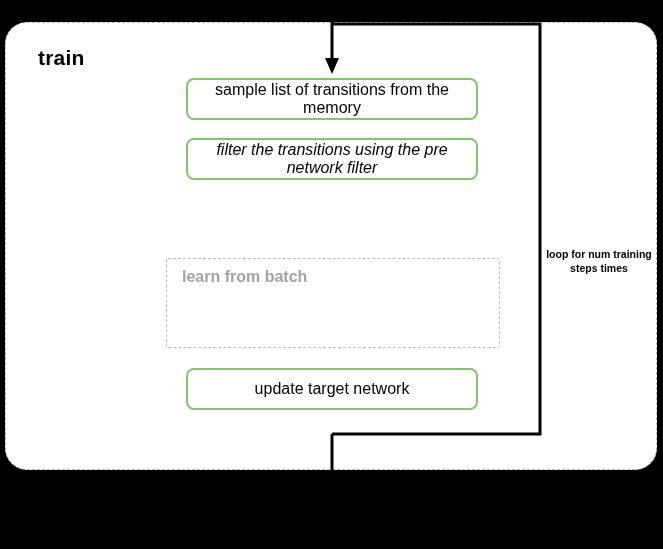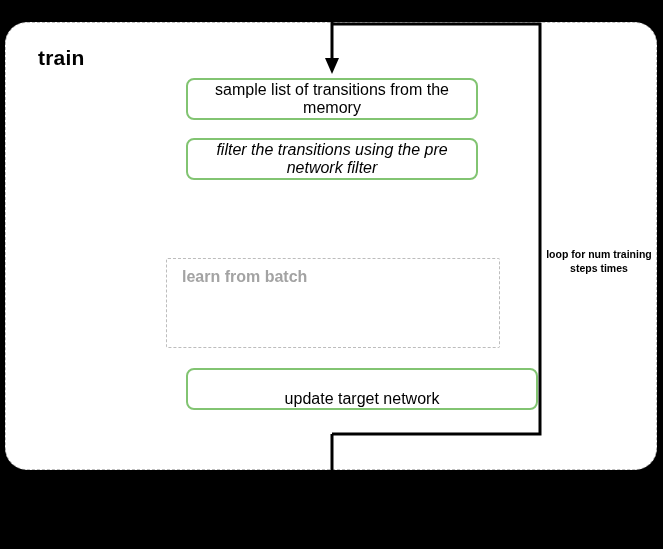--- a/index.html
+++ b/index.html
@@ -46,21 +46,21 @@
     display: flex;
     align-items: center;
     justify-content: center;
     color: #000000;
     font-size: 16px;
     text-align: center;
   }
   .step-1 { left: 186px; top: 78px;  width: 292px; height: 42px; }
   .step-2 { left: 186px; top: 138px; width: 292px; height: 42px; font-style: italic; }
   .step-3 { left: 186px; top: 198px; width: 292px; height: 42px; }
-  .step-4 { left: 186px; top: 368px; width: 352px; height: 42px; align-items: flex-end; }
+  .step-4 { left: 186px; top: 368px; width: 292px; height: 42px; }
 
   
   .sub-panel {
     position: absolute;
     left: 166px;
     top: 258px;
     width: 334px;
     height: 90px;
     border: 1px dashed #bdbdbd;
     background: #ffffff;

